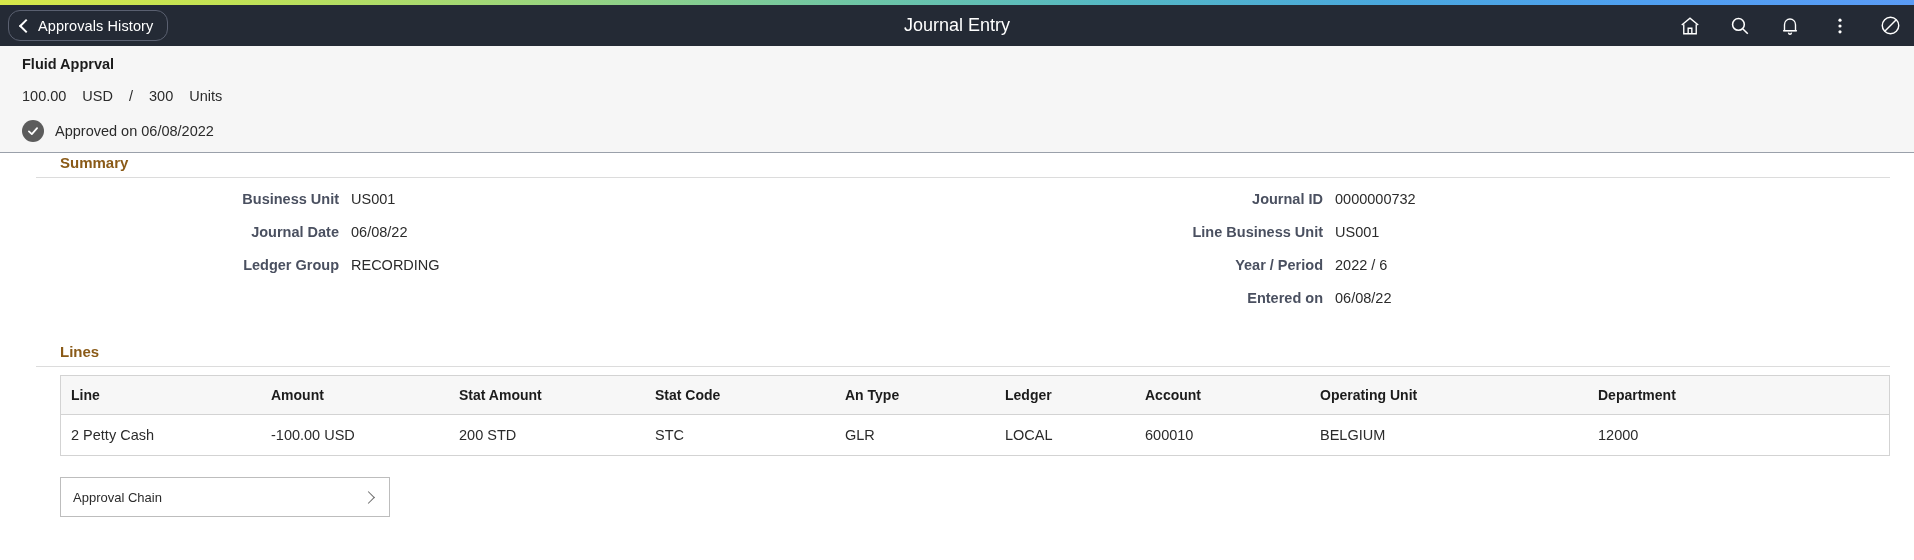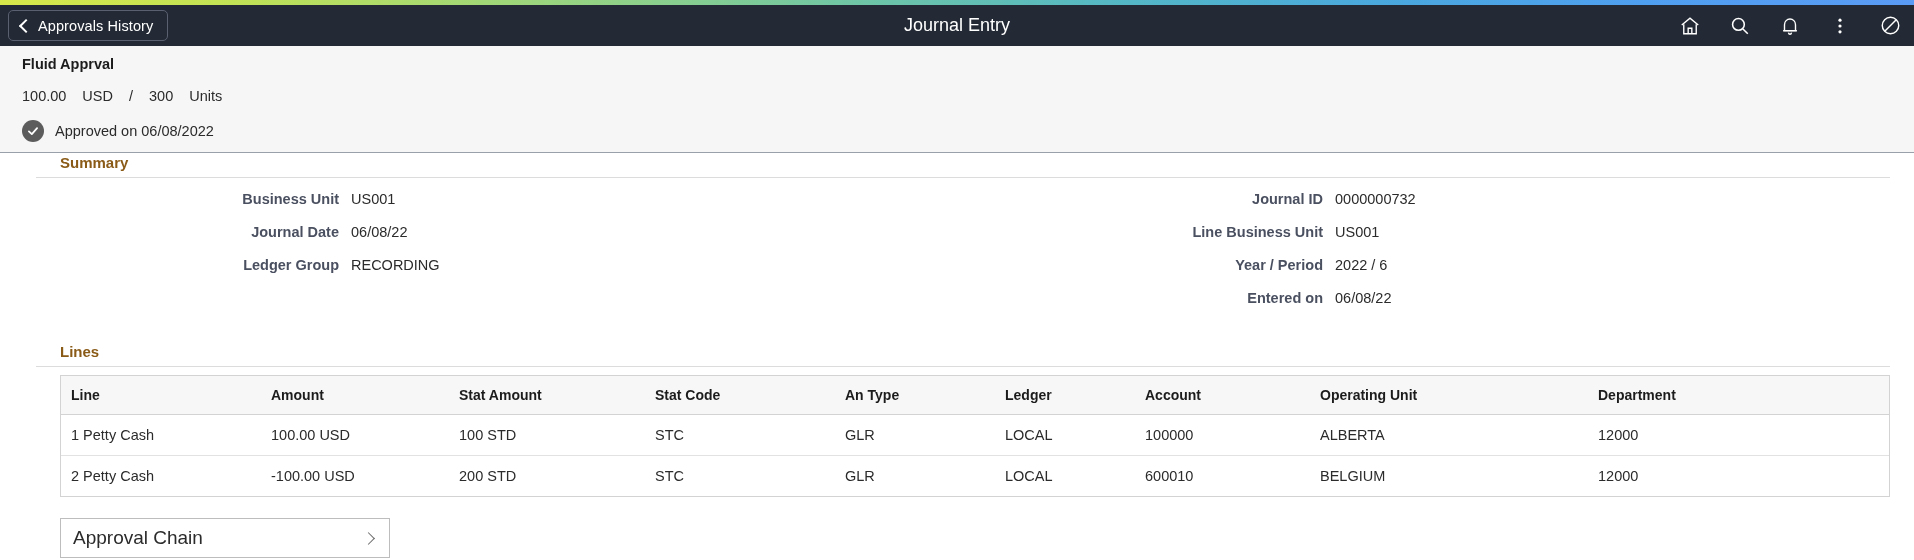--- a/index.html
+++ b/index.html
@@ -39,21 +39,21 @@
     height: 41px;
     background: #242a35;
     display: flex;
     align-items: center;
   }
 
   .back-button {
     margin-left: 8px;
     height: 31px;
     border: 1px solid #5a6070;
-    border-radius: 5px;
+    border-radius: 12px;
     display: flex;
     align-items: center;
     padding: 0 14px 0 8px;
     cursor: pointer;
     background: transparent;
   }
   .back-chevron {
     display: inline-block;
     width: 14px; height: 14px;
     margin-right: 7px;
@@ -240,21 +240,21 @@
     height: 40px;
     border: 1px solid #bdbdbd;
     background: #ffffff;
     display: flex;
     align-items: center;
     justify-content: space-between;
     padding: 0 14px 0 12px;
     cursor: pointer;
   }
   .approval-chain-label {
-    font-size: 19px;
+    font-size: 13px;
     color: #2b2b2b;
   }
   .chevron-right {
     width: 12px; height: 12px;
     position: relative;
     flex: 0 0 auto;
   }
   .chevron-right::before {
     content: "";
     position: absolute;
@@ -413,31 +413,20 @@
             <th>Stat Code</th>
             <th>An Type</th>
             <th>Ledger</th>
             <th>Account</th>
             <th>Operating Unit</th>
             <th>Department</th>
           </tr>
         </thead>
         <tbody>
           <tr>
-            <td>1 Petty Cash</td>
-            <td>100.00 USD</td>
-            <td>100 STD</td>
-            <td>STC</td>
-            <td>GLR</td>
-            <td>LOCAL</td>
-            <td>100000</td>
-            <td>ALBERTA</td>
-            <td>12000</td>
-          </tr>
-          <tr>
             <td>2 Petty Cash</td>
             <td>-100.00 USD</td>
             <td>200 STD</td>
             <td>STC</td>
             <td>GLR</td>
             <td>LOCAL</td>
             <td>600010</td>
             <td>BELGIUM</td>
             <td>12000</td>
           </tr>

